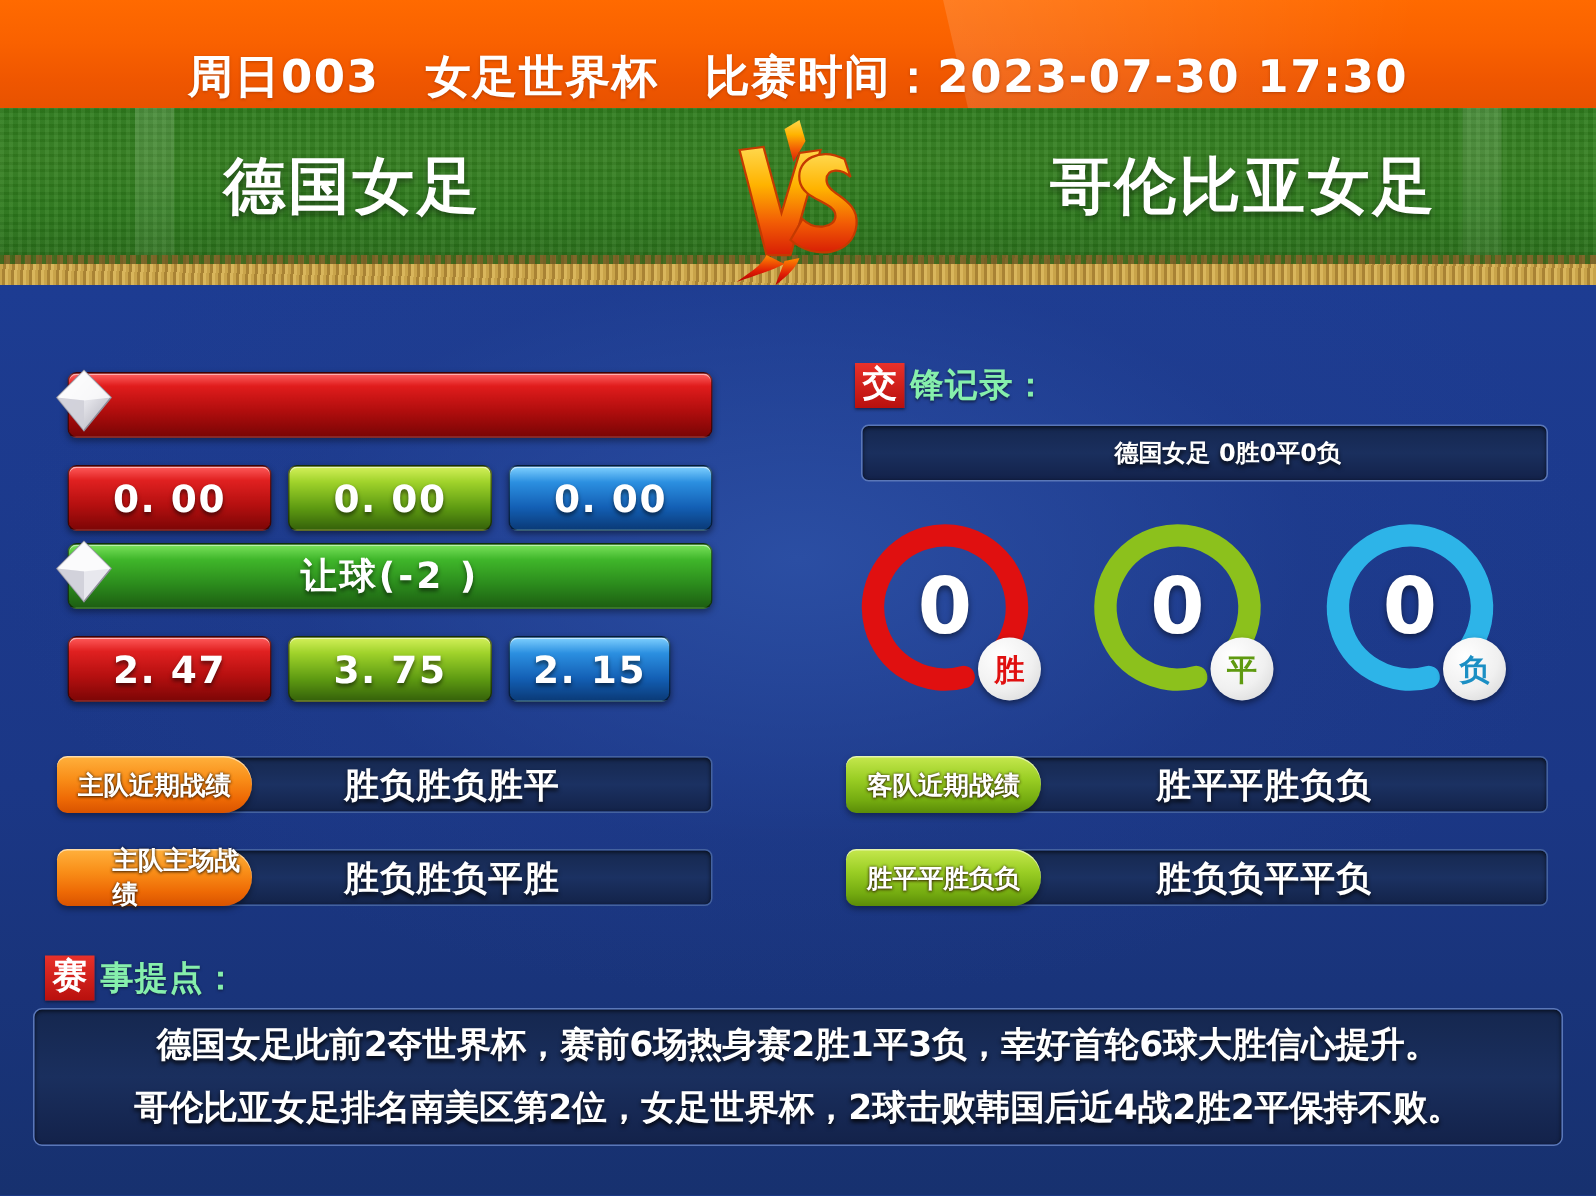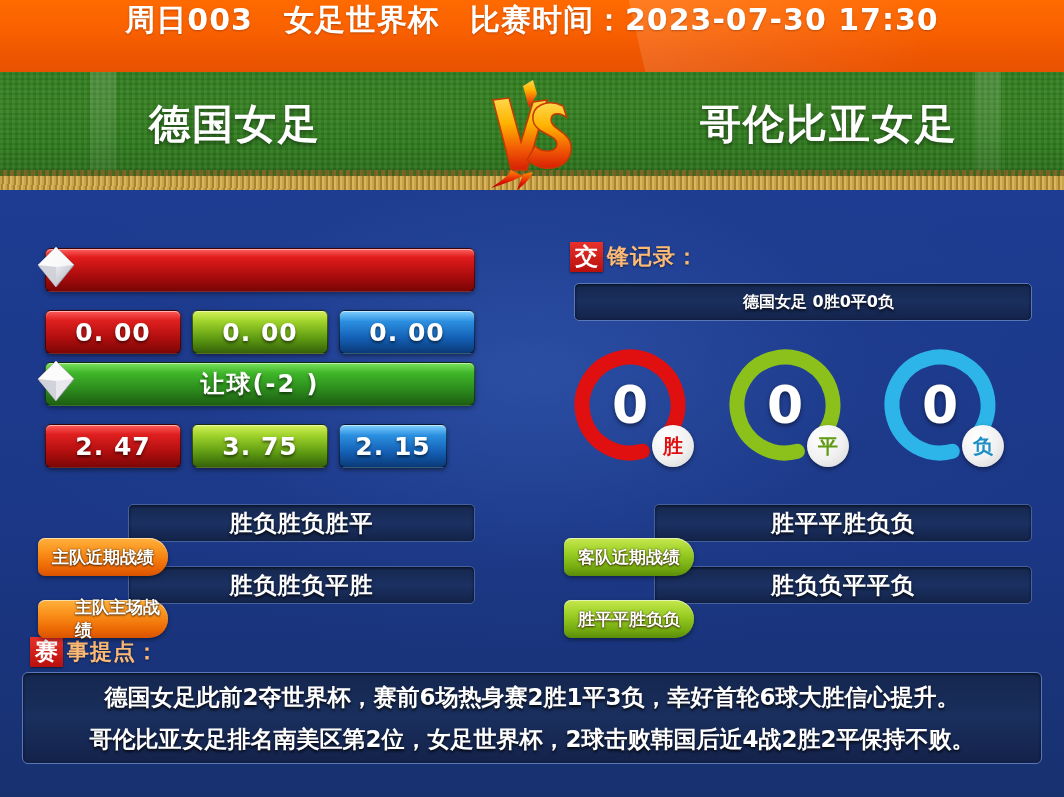--- a/index.html
+++ b/index.html
@@ -8,21 +8,21 @@
     font-family:"DejaVu Sans","Liberation Sans",sans-serif;
     background:#1c3a8c;
     overflow:hidden;
     position:relative;
   }
 
   
   .header-bar{
     position:absolute; left:0; top:0; width:1064px; height:72px;
     background:linear-gradient(180deg,#ff6a00 0%,#f96100 40%,#ef5600 75%,#e85200 100%);
-    display:flex; align-items:flex-start; justify-content:center;
+    display:flex; align-items:flex-end; justify-content:center;
     overflow:hidden;
   }
   .header-bar::after{
     content:""; position:absolute; right:-40px; top:-90px;
     width:460px; height:260px;
     background:linear-gradient(115deg,rgba(255,255,255,0.14),rgba(255,255,255,0) 62%);
     transform:rotate(-13deg);
   }
   .header-title{
     position:relative; z-index:2;
@@ -115,21 +115,21 @@
   }
   .label-badge{
     background:linear-gradient(180deg,#e8312a,#b8100d);
     color:#fff; font-size:23px; font-weight:bold;
     padding:1px 5px 3px 5px; line-height:1;
     display:flex; align-items:center; justify-content:center;
     height:30px; min-width:30px;
     box-shadow:0 1px 2px rgba(0,0,0,.5);
   }
   .label-rest{
-    color:#fdba74; font-size:22px; font-weight:bold; margin-left:4px;
+    color:#86efac; font-size:22px; font-weight:bold; margin-left:4px;
     letter-spacing:1px; text-shadow:0 1px 2px rgba(0,0,0,.5);
   }
 
   
   .inset-bar{
     position:absolute; border-radius:5px;
     background:linear-gradient(180deg,#15274f 0%,#1a2f5e 50%,#13224a 100%);
     border:1px solid #5a77b8;
     box-shadow:inset 0 1px 3px rgba(0,0,0,0.7);
     display:flex; align-items:center; justify-content:center;
@@ -157,21 +157,20 @@
   
   .form-pill{
     position:absolute; height:38px; width:130px;
     border-radius:8px 22px 22px 8px;
     display:flex; align-items:center; justify-content:center;
     font-size:17px; font-weight:bold; color:#ffffff;
     z-index:4;
     box-shadow:inset 0 1px 0 rgba(255,255,255,0.55), 0 2px 4px rgba(0,0,0,0.4);
     text-shadow:0 1px 2px rgba(60,30,0,0.85), 0 0 2px rgba(0,0,0,0.6);
     letter-spacing:0px;
-    margin-top:34px;
   }
   .pill-orange{ background:linear-gradient(180deg,#ffb13d 0%,#f98e18 40%,#ee6a05 75%,#d95300 100%); }
   .pill-green{ background:linear-gradient(180deg,#c6e84e 0%,#9ace24 40%,#74ab10 78%,#5b8c08 100%); }
 
   .form-value{
     position:absolute; height:38px; border-radius:5px;
     background:linear-gradient(180deg,#16284f 0%,#1b3162 50%,#132349 100%);
     border:1px solid #44629f;
     box-shadow:inset 0 1px 3px rgba(0,0,0,0.7);
     display:flex; align-items:center; justify-content:center;

